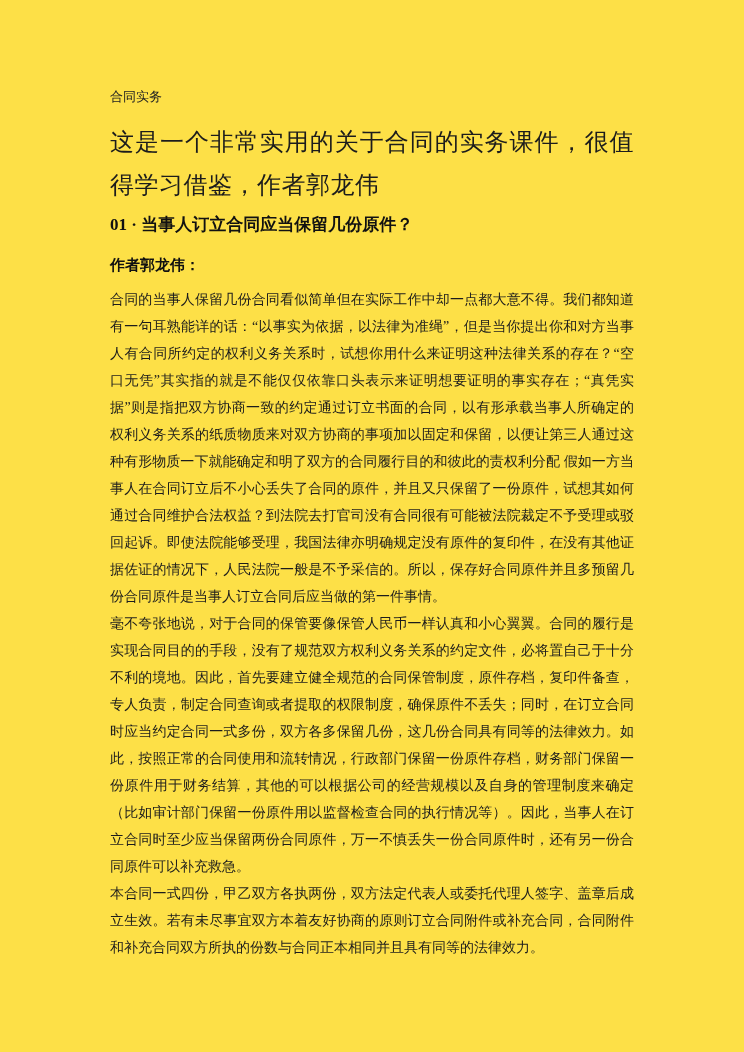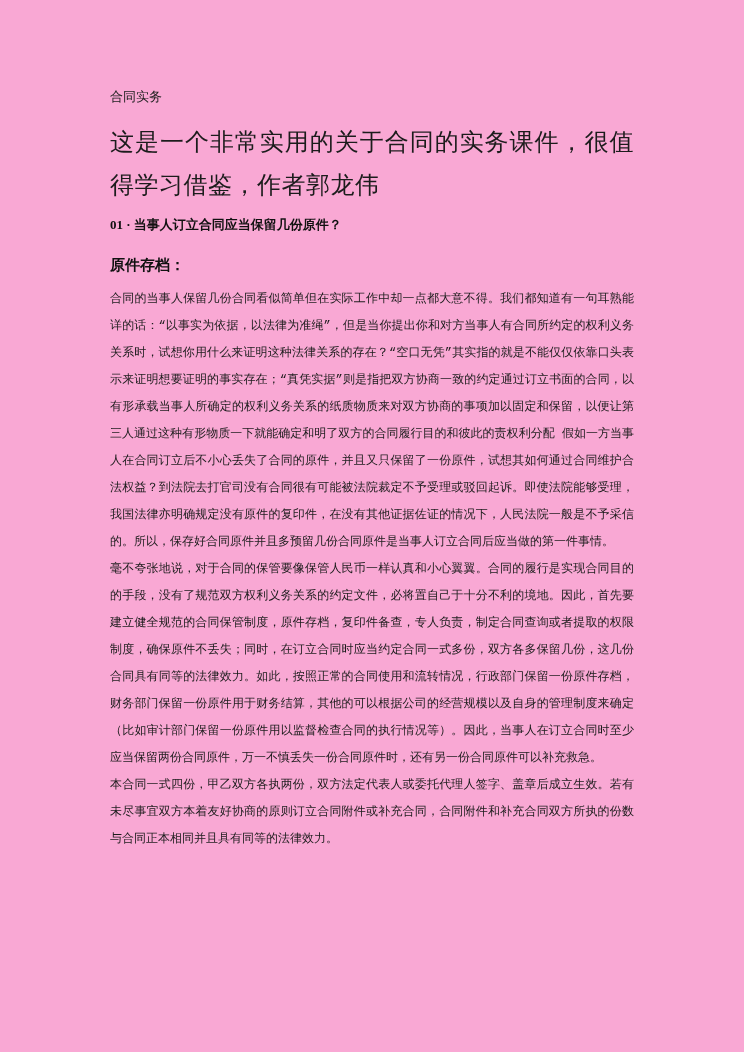--- a/index.html
+++ b/index.html
@@ -5,21 +5,21 @@
   html, body {
     margin: 0;
     padding: 0;
     background: #ffffff;
   }
   .page {
     position: relative;
     width: 744px;
     height: 1052px;
     margin: 0 auto;
-    background: #f9a8d4;
+    background: #fde047;
     box-sizing: border-box;
     padding: 88px 110px 64px 110px;
     overflow: hidden;
     font-family: "Liberation Serif", "DejaVu Serif", serif;
     color: #1c1c1c;
   }
   .doc-label {
     font-size: 13px;
     line-height: 17px;
     margin: 0 0 16px 0;
@@ -28,58 +28,57 @@
   .doc-title {
     font-size: 24px;
     line-height: 43px;
     font-weight: 400;
     margin: 0 0 6px 0;
     color: #1c1c1c;
     text-align: justify;
     letter-spacing: 0.5px;
   }
   .section-heading {
-    font-size: 13px;
+    font-size: 17px;
     line-height: 24px;
     font-weight: 700;
     margin: 6px 0 18px 0;
     color: #111111;
   }
   .sub-label {
     font-size: 15px;
     line-height: 20px;
     font-weight: 700;
     margin: 22px 0 11px 0;
     color: #111111;
   }
   .sub-label.first {
     margin-top: 0;
   }
   .body-para {
-    font-size: 12px;
+    font-size: 14px;
     line-height: 27px;
     margin: 0;
     text-align: justify;
     color: #1c1c1c;
-    font-family: Liberation Mono, monospace;
   }
 </style>
 </head>
 <body>
 
 <div class="page">
 
   <div class="doc-label">合同实务</div>
 
   <h1 class="doc-title">这是一个非常实用的关于合同的实务课件，很值得学习借鉴，作者郭龙伟</h1>
 
   <h2 class="section-heading">01 · 当事人订立合同应当保留几份原件？</h2>
 
   <div>
-    <h3 class="sub-label first">原件存档：</h3>
+    <h3 class="sub-label first">作者郭龙伟：</h3>
     <p class="body-para">合同的当事人保留几份合同看似简单但在实际工作中却一点都大意不得。我们都知道有一句耳熟能详的话：“以事实为依据，以法律为准绳”，但是当你提出你和对方当事人有合同所约定的权利义务关系时，试想你用什么来证明这种法律关系的存在？“空口无凭”其实指的就是不能仅仅依靠口头表示来证明想要证明的事实存在；“真凭实据”则是指把双方协商一致的约定通过订立书面的合同，以有形承载当事人所确定的权利义务关系的纸质物质来对双方协商的事项加以固定和保留，以便让第三人通过这种有形物质一下就能确定和明了双方的合同履行目的和彼此的责权利分配 假如一方当事人在合同订立后不小心丢失了合同的原件，并且又只保留了一份原件，试想其如何通过合同维护合法权益？到法院去打官司没有合同很有可能被法院裁定不予受理或驳回起诉。即使法院能够受理，我国法律亦明确规定没有原件的复印件，在没有其他证据佐证的情况下，人民法院一般是不予采信的。所以，保存好合同原件并且多预留几份合同原件是当事人订立合同后应当做的第一件事情。</p>
   </div>
 
   <div>
     <p class="body-para">毫不夸张地说，对于合同的保管要像保管人民币一样认真和小心翼翼。合同的履行是实现合同目的的手段，没有了规范双方权利义务关系的约定文件，必将置自己于十分不利的境地。因此，首先要建立健全规范的合同保管制度，原件存档，复印件备查，专人负责，制定合同查询或者提取的权限制度，确保原件不丢失；同时，在订立合同时应当约定合同一式多份，双方各多保留几份，这几份合同具有同等的法律效力。如此，按照正常的合同使用和流转情况，行政部门保留一份原件存档，财务部门保留一份原件用于财务结算，其他的可以根据公司的经营规模以及自身的管理制度来确定（比如审计部门保留一份原件用以监督检查合同的执行情况等）。因此，当事人在订立合同时至少应当保留两份合同原件，万一不慎丢失一份合同原件时，还有另一份合同原件可以补充救急。</p>
   </div>
 
   <div>
     <p class="body-para">本合同一式四份，甲乙双方各执两份，双方法定代表人或委托代理人签字、盖章后成立生效。若有未尽事宜双方本着友好协商的原则订立合同附件或补充合同，合同附件和补充合同双方所执的份数与合同正本相同并且具有同等的法律效力。</p>
   </div>

